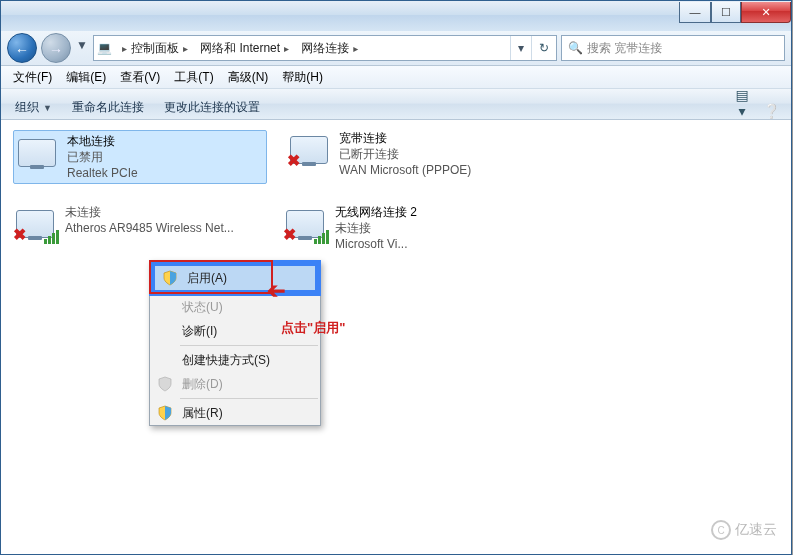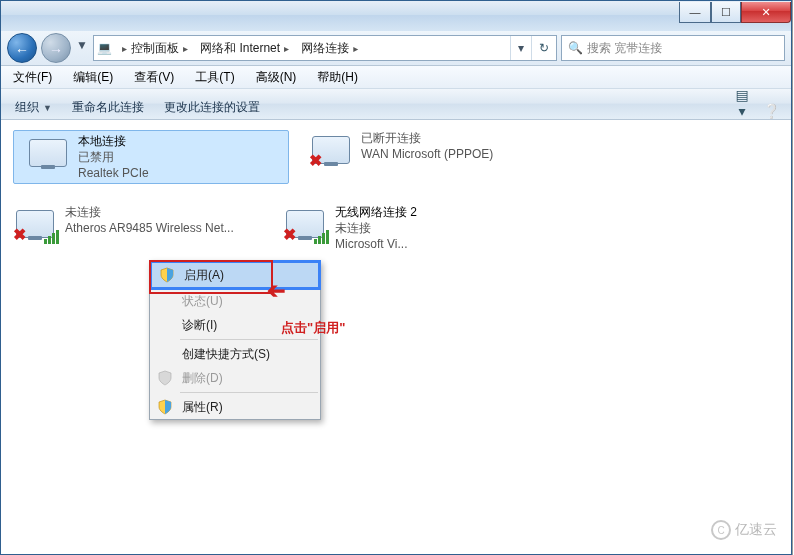--- a/index.html
+++ b/index.html
@@ -17,49 +17,49 @@
   .navdrop{width:14px;height:20px;text-align:center;color:#456}
   .addrbar{flex:1;height:24px;border:1px solid #8fa8c0;background:#fff;display:flex;align-items:center}
   .addricon{width:22px;text-align:center}
   .crumb{display:flex;align-items:center;height:100%;padding:0 6px;gap:4px;color:#222}
   .crumb .arr{color:#555;font-size:10px}
   .addr-split{width:20px;border-left:1px solid #cfdce8;height:100%;display:flex;align-items:center;justify-content:center;color:#456}
   .addr-ref{width:24px;border-left:1px solid #cfdce8;height:100%;display:flex;align-items:center;justify-content:center;color:#356}
   .searchbox{width:210px;height:24px;border:1px solid #8fa8c0;background:#fff;display:flex;align-items:center;padding:0 6px;color:#888}
   .searchbox .sicon{margin-right:4px;color:#5a7fa8}
   
-  .menubar{height:22px;background:linear-gradient(#f7fbff,#e8f0f8);border-bottom:1px solid #cfdce8;display:flex;align-items:center;gap:9px;padding:0 6px}
+  .menubar{height:22px;background:linear-gradient(#f7fbff,#e8f0f8);border-bottom:1px solid #cfdce8;display:flex;align-items:center;gap:2px;padding:0 6px}
   .menuitem{padding:2px 6px}
   
   .toolbar{height:30px;background:linear-gradient(#f1f6fb,#dde8f3 48%,#d2e0ee 49%,#e4eef7);border-bottom:1px solid #b7c7d7;display:flex;align-items:flex-end;gap:8px;padding:0 8px;color:#19314a}
   .tbtn{display:flex;align-items:center;gap:4px;padding:3px 6px}
   .tbtn .dd{font-size:9px;color:#456}
   .toolbar-spacer{flex:1}
   .tool-icon{width:22px;text-align:center;color:#356;font-size:14px}
   
   .content{flex:1;background:#fff;position:relative;padding:10px 12px;overflow:hidden}
   .conn-grid{display:flex;gap:20px;flex-wrap:wrap}
   .conn{width:250px;display:flex;gap:8px}
-  .conn.sel{background:#cde8ff;border:1px solid #7fb6ea;border-radius:2px;padding:2px 12px}
+  .conn.sel{background:#cde8ff;border:1px solid #7fb6ea;border-radius:2px;padding:2px 1px}
   .cicon{width:44px;height:40px;display:flex;align-items:center;justify-content:center;position:relative}
   .mon{width:36px;height:26px;border:1px solid #6b87a3;border-radius:3px;background:linear-gradient(#eaf3fc,#cfe0f1)}
   .mon::after{content:"";position:absolute;width:14px;height:4px;background:#6b87a3;bottom:4px;left:15px;border-radius:1px}
   .xred{position:absolute;left:0;bottom:0;color:#d02020;font-weight:bold;font-size:16px}
   .bars{position:absolute;right:-2px;bottom:0;display:flex;align-items:flex-end;gap:1px}
   .bars span{width:3px;background:#3a9a3a}
   .bars span:nth-child(1){height:5px}.bars span:nth-child(2){height:8px}.bars span:nth-child(3){height:11px}.bars span:nth-child(4){height:14px}
   .ctext{display:flex;flex-direction:column;line-height:16px}
   .cname{color:#000}
   .cstat{color:#555}
   .cdev{color:#555}
   
   .ctxmenu{position:absolute;left:148px;top:140px;width:170px;background:#f2f2f2;border:1px solid #9aa6b2;box-shadow:2px 3px 6px rgba(0,0,0,0.3)}
   .ctxmenu .row{height:24px;display:flex;align-items:center;padding-left:32px;position:relative;color:#222}
   .ctxmenu .row.disabled{color:#9a9a9a}
-  .ctxmenu .row.hl{background:#bcd8f4;border:3px solid #3b82f6;margin:-1px}
+  .ctxmenu .row.hl{background:#bcd8f4;border:6px solid #3b82f6;margin:-1px}
   .ctxmenu .sep{height:1px;background:#d0d0d0;margin:2px 2px 2px 30px}
   .ctxmenu .shield{position:absolute;left:7px;width:16px;height:16px}
   .ctxmenu .shield svg{width:16px;height:16px}
   
   .redbox{position:absolute;left:148px;top:140px;width:120px;height:30px;border:2px solid #d02020;pointer-events:none}
   .redarrow{position:absolute;left:266px;top:158px;color:#d02020;font-size:22px;font-weight:bold;transform:scaleX(-1)}
   .redtext{position:absolute;left:280px;top:199px;color:#d02020;font-weight:600;font-size:13px}
   
   .wm{position:absolute;right:14px;bottom:14px;color:#b8b8b8;font-size:14px;display:flex;align-items:center;gap:4px}
   .wm .ci{width:16px;height:16px;border:2px solid #c8c8c8;border-radius:50%;display:inline-flex;align-items:center;justify-content:center;font-size:10px;color:#c8c8c8}
@@ -143,20 +143,21 @@
           <span class="cdev">Realtek PCIe</span>
         </div>
       </div>
 
       <div class="conn">
         <div class="cicon">
             <div class="mon"></div>
             <span class="xred">✖</span>
           </div>
         <div class="ctext">
+          <span class="cname">宽带连接</span>
           <span class="cstat">已断开连接</span>
           <span class="cdev">WAN Microsoft (PPPOE)</span>
         </div>
       </div>
 
       <div class="conn">
         <div class="cicon">
             <div class="mon"></div>
             <span class="xred">✖</span>
             <span class="bars">

